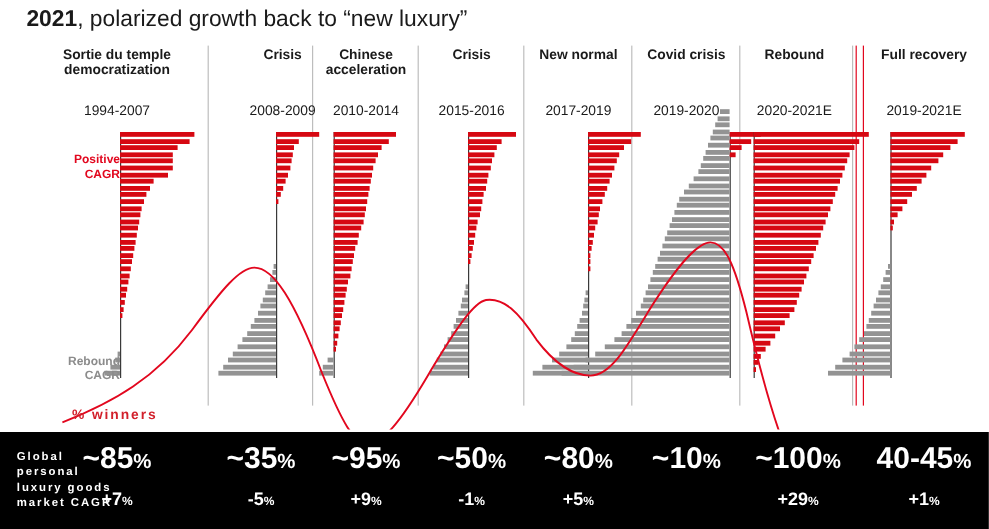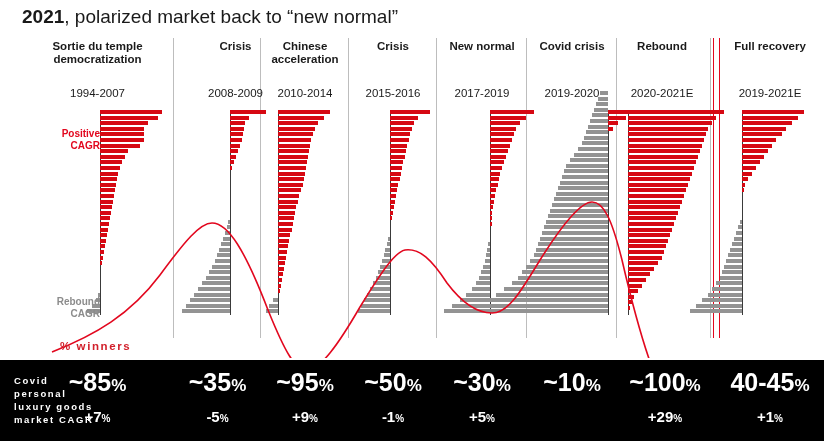--- a/index.html
+++ b/index.html
@@ -90,21 +90,21 @@
     font-size:15px;font-weight:bold;color:#ffffff;white-space:nowrap;
   }
   .small .pct{font-size:10px;}
 </style>
 </head>
 <body>
 
 <div id="root">
 
   <div class="title">
-    <span class="yr">2021</span><span>, polarized market back to “new normal”</span>
+    <span class="yr">2021</span><span>, polarized growth back to “new luxury”</span>
   </div>
 
   <div class="chart" id="chart-area">
       <div class="divider" style="left: 173px;"></div>
       <div class="divider" style="left: 260px;"></div>
       <div class="divider" style="left: 348px;"></div>
       <div class="divider" style="left: 436px;"></div>
       <div class="divider" style="left: 526px;"></div>
       <div class="divider" style="left: 616px;"></div>
       <div class="divider" style="left: 710px;"></div>
@@ -477,21 +477,21 @@
     <div>CAGR</div>
   </div>
   <div class="lbl-neg">
     <div>Rebound</div>
     <div>CAGR</div>
   </div>
   <div class="lbl-winners">% winners</div>
 
   <div class="band" id="band">
     <div class="band-label">
-        <div>Covid</div>
+        <div>Global</div>
         <div>personal</div>
         <div>luxury goods</div>
         <div>market CAGR</div>
       </div>
   <div class="band-cell" style="left: 22px; width: 151px;">
         <div class="big"><span>~85</span><span class="pct">%</span></div>
         <div class="small"><span>+7</span><span class="pct">%</span></div>
       </div>
       <div class="band-cell" style="left: 175px; width: 85px;">
         <div class="big"><span>~35</span><span class="pct">%</span></div>
@@ -499,21 +499,21 @@
       </div>
       <div class="band-cell" style="left: 262px; width: 86px;">
         <div class="big"><span>~95</span><span class="pct">%</span></div>
         <div class="small"><span>+9</span><span class="pct">%</span></div>
       </div>
       <div class="band-cell" style="left: 350px; width: 86px;">
         <div class="big"><span>~50</span><span class="pct">%</span></div>
         <div class="small"><span>-1</span><span class="pct">%</span></div>
       </div>
       <div class="band-cell" style="left: 438px; width: 88px;">
-        <div class="big"><span>~30</span><span class="pct">%</span></div>
+        <div class="big"><span>~80</span><span class="pct">%</span></div>
         <div class="small"><span>+5</span><span class="pct">%</span></div>
       </div>
       <div class="band-cell" style="left: 528px; width: 88px;">
         <div class="big"><span>~10</span><span class="pct">%</span></div>
       </div>
       <div class="band-cell" style="left: 618px; width: 94px;">
         <div class="big"><span>~100</span><span class="pct">%</span></div>
         <div class="small"><span>+29</span><span class="pct">%</span></div>
       </div>
       <div class="band-cell" style="left: 722px; width: 96px;">

